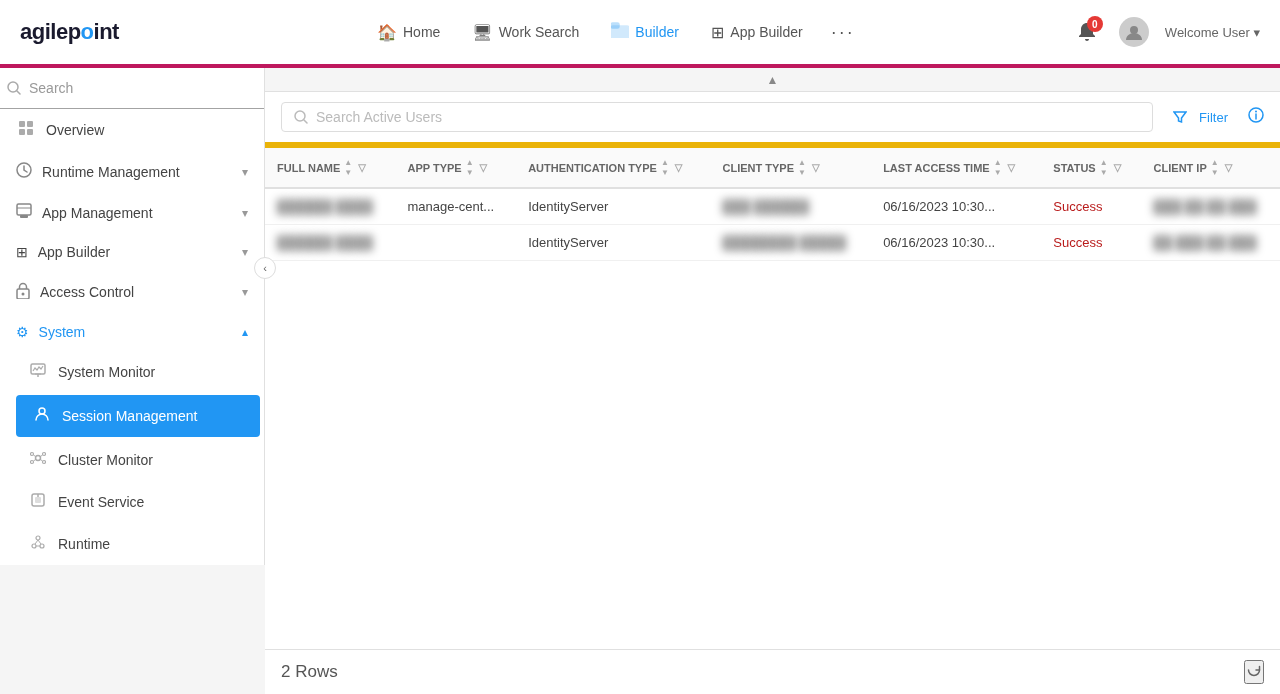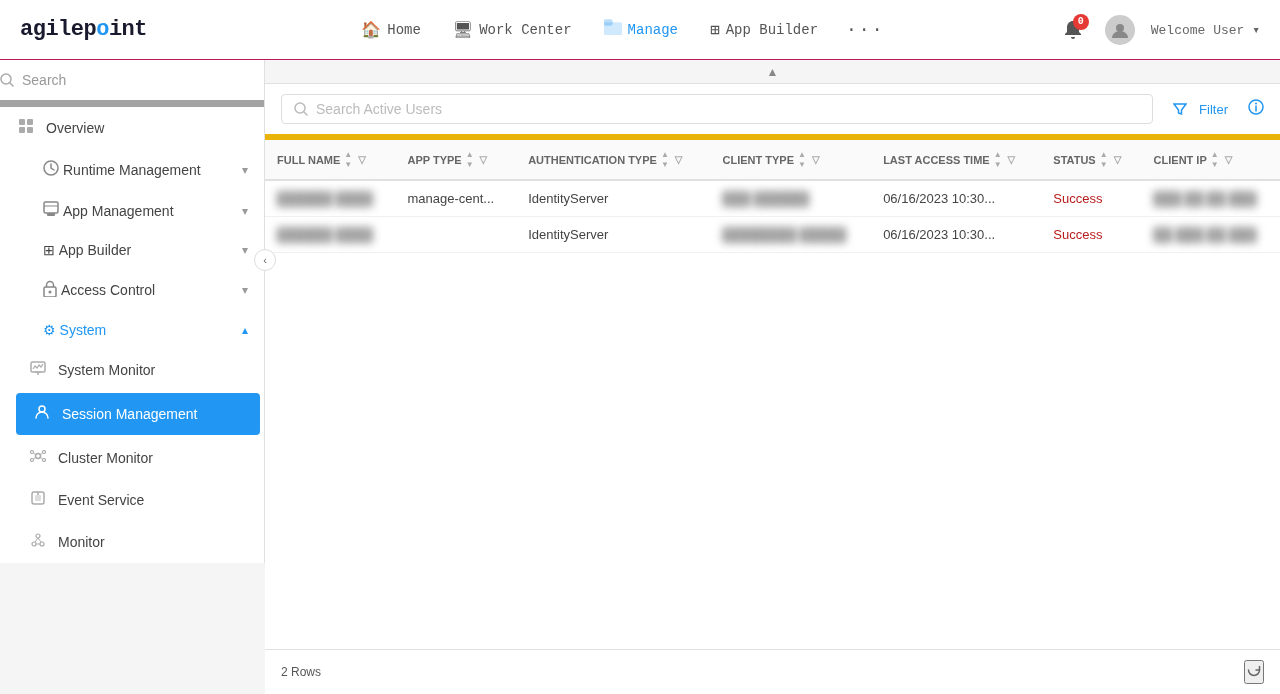--- a/index.html
+++ b/index.html
@@ -1,28 +1,27 @@
 <!DOCTYPE html>
 <html><head>
   <meta charset="utf-8">
   <style>
     * { box-sizing: border-box; margin: 0; padding: 0; }
     body { font-family: -apple-system, BlinkMacSystemFont, 'Segoe UI', sans-serif; font-size: 13px; background: #f5f5f5; color: #333; height: 694px; overflow: hidden; display: flex; flex-direction: column; }
 
     
     .top-nav {
       background: #fff;
-      height: 60px;
+      height: 68px;
       display: flex;
       align-items: center;
       padding: 0 20px;
-      border-bottom: 1px solid #be185d;
+      border-bottom: 4px solid #be185d;
       flex-shrink: 0;
       z-index: 10;
-      font-family: Liberation Mono, monospace;
     }
     .logo { display: flex; align-items: center; margin-right: 40px; }
     .logo-text { font-size: 22px; font-weight: 700; color: #1a1a2e; letter-spacing: -0.5px; }
     .logo-dot { color: #2196F3; }
     .nav-links { display: flex; align-items: center; gap: 4px; flex: 1; justify-content: center; }
     .nav-item {
       display: flex; align-items: center; gap: 6px;
       padding: 8px 14px; border-radius: 4px;
       cursor: pointer; color: #555; font-size: 14px; text-decoration: none;
     }
@@ -48,22 +47,22 @@
     .sidebar {
       width: 265px;
       background: #fff;
       border-right: 1px solid #e0e0e0;
       display: flex;
       flex-direction: column;
       flex-shrink: 0;
       overflow-y: auto;
     }
     .sidebar-search {
-      padding: 12px 0;
-      border-bottom: 7px solid #a3a3a3;
+      padding: 12px 7px;
+      border-bottom: 1px solid #a3a3a3;
       display: flex;
       align-items: center;
       gap: 8px;
       color: #999;
       font-size: 14px;
       cursor: pointer;
     }
     .sidebar-item {
       display: flex; align-items: center; gap: 10px;
       padding: 11px 16px; cursor: pointer; color: #444;
@@ -71,21 +70,21 @@
     }
     .sidebar-item.active { background: #2196F3; color: #fff; border-radius: 4px; margin: 0 4px; }
     .sidebar-item .s-icon { width: 20px; text-align: center; font-size: 16px; flex-shrink: 0; color: inherit; opacity: 0.7; }
     .sidebar-item.active .s-icon { opacity: 1; }
     .sidebar-section {
       display: flex; align-items: center; gap: 10px;
       padding: 11px 16px; cursor: pointer; color: #444;
       font-size: 14px; justify-content: space-between;
     }
     .sidebar-section.expanded { color: #2196F3; }
-    .sidebar-section .s-left { display: flex; align-items: center; gap: 4px; margin-left: 27px; }
+    .sidebar-section .s-left { display: flex; align-items: center; gap: 10px; }
     .sidebar-section .chevron { font-size: 12px; color: #999; }
     .sidebar-sub { padding-left: 12px; }
     .sidebar-collapse-btn {
       position: absolute; right: -12px; top: 50%;
       transform: translateY(-50%);
       background: #fff; border: 1px solid #ddd;
       width: 22px; height: 22px; border-radius: 50%;
       display: flex; align-items: center; justify-content: center;
       cursor: pointer; font-size: 11px; color: #666; z-index: 5;
     }
@@ -137,48 +136,48 @@
     thead th .filter-icon { color: #aaa; font-size: 10px; margin-left: 2px; }
     tbody tr { border-bottom: 1px solid #f0f0f0; }
     tbody td { padding: 10px 12px; font-size: 13px; color: #444; }
     .blurred { color: transparent; text-shadow: 0 0 8px rgba(0,0,0,0.4); user-select: none; }
     .status-success { color: #b91c1c; font-weight: 400; }
 
     
     .table-footer {
       padding: 10px 16px; border-top: 1px solid #e0e0e0;
       display: flex; align-items: center; justify-content: space-between;
-      background: #fff; font-size: 12px; color: #555;
+      background: #fff; font-size: 17px; color: #555;
     }
     .refresh-btn { cursor: pointer; color: #666; font-size: 16px; }
   </style>
 </head>
 <body>
 
 <nav class="top-nav">
   <div class="logo">
     <span class="logo-text">agilep<span class="logo-dot">o</span>int</span>
   </div>
   <div class="nav-links">
     <a class="nav-item">
       <span class="nav-icon">🏠</span>
       <span>Home</span>
     </a>
     <a class="nav-item">
       <span class="nav-icon">🖥</span>
-      <span>Work Center</span>
+      <span>Work Search</span>
     </a>
     <a class="nav-item active">
       <span class="nav-icon">
         <svg width="18" height="16" viewBox="0 0 18 16" fill="none" xmlns="http://www.w3.org/2000/svg">
           <rect x="0" y="4" width="18" height="12" rx="2" fill="#2196F3" opacity="0.2" stroke="#2196F3" stroke-width="1.5"></rect>
           <rect x="0" y="1" width="8" height="5" rx="1.5" fill="#2196F3" opacity="0.3" stroke="#2196F3" stroke-width="1.5"></rect>
         </svg>
       </span>
-      <span>Manage</span>
+      <span>Builder</span>
     </a>
     <a class="nav-item">
       <span class="nav-icon">⊞</span>
       <span>App Builder</span>
     </a>
     <span class="nav-more">···</span>
   </div>
   <div class="nav-right">
     <div class="notif-btn">
       <svg width="22" height="22" viewBox="0 0 22 22" fill="none">
@@ -336,21 +335,21 @@
           <span class="s-icon">
             <svg width="16" height="16" viewBox="0 0 16 16" fill="none">
                 <circle cx="4" cy="12" r="2" stroke="#888" stroke-width="1.2"></circle>
                 <circle cx="12" cy="12" r="2" stroke="#888" stroke-width="1.2"></circle>
                 <circle cx="8" cy="4" r="2" stroke="#888" stroke-width="1.2"></circle>
                 <line x1="8" y1="6" x2="5" y2="10" stroke="#888" stroke-width="1"></line>
                 <line x1="8" y1="6" x2="11" y2="10" stroke="#888" stroke-width="1"></line>
                 <line x1="6" y1="12" x2="10" y2="12" stroke="#888" stroke-width="1"></line>
               </svg>
           </span>
-          <span>Monitor</span>
+          <span>Runtime</span>
         </div>
       </div>
     </div>
 
     <div class="sidebar-collapse-btn" style="top:200px; right:-11px; position:absolute;">‹</div>
   </div>
 
   <div class="main-content">
 
     <button class="collapse-top-btn">▲</button>

